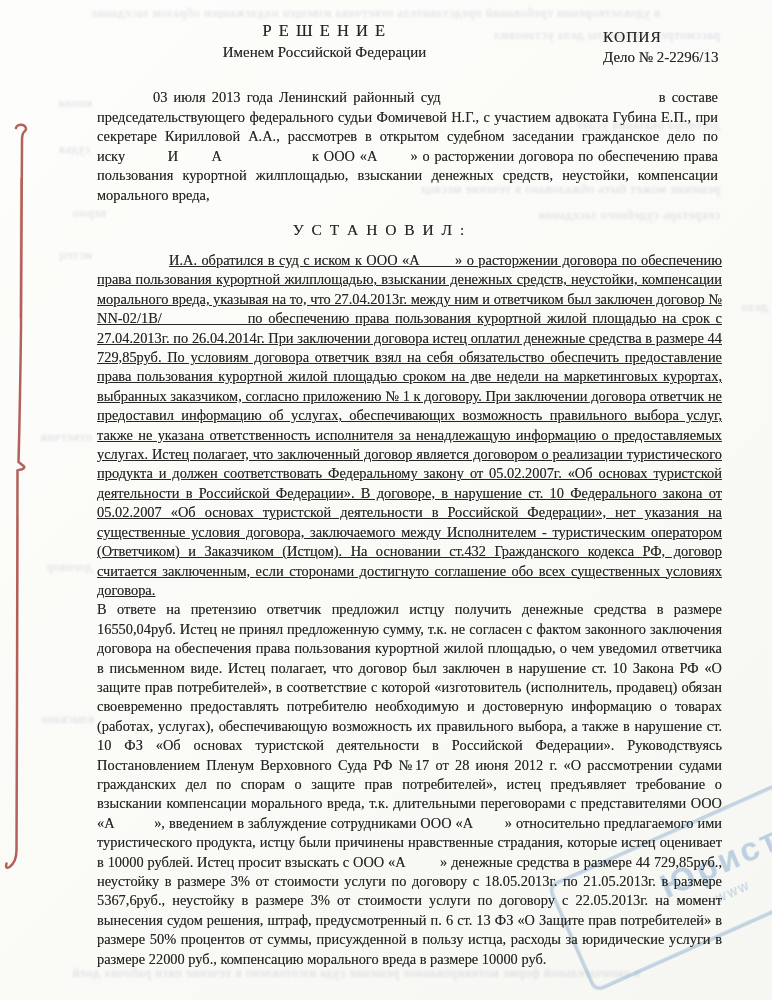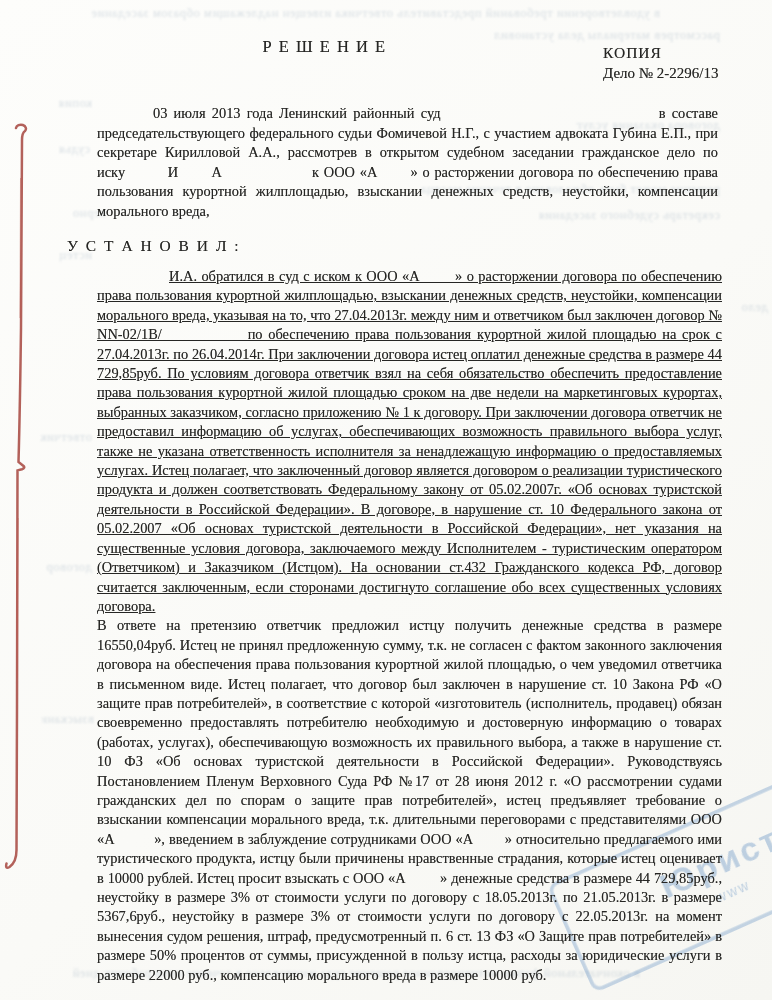--- a/index.html
+++ b/index.html
@@ -9,27 +9,27 @@
     margin:0 auto;
     background:linear-gradient(135deg,#fdfdfb 0%,#fafaf7 55%,#f6f6f2 100%);
     overflow:hidden;
     font-family:"Liberation Serif","DejaVu Serif",serif;
     color:#262624;
   }
   .doc{position:relative;padding:20px 50px 0 97px;z-index:3;}
   .txt{text-shadow:0 0 .5px rgba(45,45,42,.55);}
   .header{position:relative;height:54px;}
   .header-main{text-align:center;padding-right:170px;}
-  .title{font-size:16.5px;letter-spacing:1.5px;line-height:22px;margin-top:16px;}
+  .title{font-size:16.5px;letter-spacing:1.5px;line-height:22px;}
   .subtitle{font-size:15px;line-height:21px;}
   .header-right{position:absolute;left:506px;top:6px;width:220px;text-align:left;}
   .copy-label{font-size:15.5px;letter-spacing:1px;line-height:21px;}
   .case-number{font-size:15px;line-height:21px;}
   .intro{margin:14px 4px 0 0;font-size:14.4px;line-height:19.5px;text-align:justify;text-indent:56px;}
-  .section-heading{margin:16px 0 12px 0;text-align:left;transform:translateX(-30px);
+  .section-heading{margin:16px 0 12px 0;text-align:center;transform:translateX(-30px);
     font-size:15.5px;letter-spacing:2px;}
   .para{margin:0;font-size:14.4px;line-height:19.4px;text-align:justify;}
   .indent1{text-indent:72px;text-decoration:underline;}
   
   .thread{position:absolute;left:4px;top:118px;z-index:4;pointer-events:none;}
   
   .bleed{
     position:absolute;z-index:1;height:15px;overflow:hidden;white-space:nowrap;
     font-size:12.5px;color:#8fa3b6;opacity:.33;filter:blur(1.2px);
     transform:scaleX(-1);pointer-events:none;letter-spacing:.6px;
@@ -76,20 +76,21 @@
 
   <svg class="thread" width="34" height="772" viewBox="0 0 34 772" aria-hidden="true">
     <path d="M12 10 a5 4 0 1 1 9 3 q-3 2 -3 9 L17 210 Q16 290 14.5 344 l5 4 q2 2 -1.5 3.2 l-4.5 1.2 L13 590 L12.5 732 q0 12 -7 17 q-4.5 2.5 -3 -3.5" fill="none" stroke="#a6453e" stroke-width="2.5" stroke-linecap="round" opacity="0.85"></path>
     <path d="M16.5 60 L16 200 M14 400 L13.2 560" fill="none" stroke="#b95a50" stroke-width="1" opacity="0.5"></path>
   </svg>
 
   <div class="doc">
     <div class="header">
       <div class="header-main">
         <div class="title txt">Р Е Ш Е Н И Е</div>
+        <div class="subtitle txt">Именем Российской Федерации</div>
       </div>
       <div class="header-right">
         <div class="copy-label txt">КОПИЯ</div>
         <div class="case-number txt">Дело № 2-2296/13</div>
       </div>
     </div>
 
     <p class="intro txt">03 июля 2013 года Ленинский районный суд&nbsp;&nbsp;&nbsp;&nbsp;&nbsp;&nbsp;&nbsp;&nbsp;&nbsp;&nbsp;&nbsp;&nbsp;&nbsp;&nbsp;&nbsp;&nbsp;&nbsp;&nbsp;&nbsp;&nbsp;&nbsp;&nbsp;&nbsp;&nbsp;&nbsp;&nbsp;&nbsp;&nbsp;&nbsp;&nbsp;&nbsp;&nbsp;&nbsp;&nbsp; в составе председательствующего федерального судьи Фомичевой Н.Г., с участием адвоката Губина Е.П., при секретаре Кирилловой А.А., рассмотрев в открытом судебном заседании гражданское дело по иску&nbsp;&nbsp;&nbsp;&nbsp;&nbsp;&nbsp;&nbsp;&nbsp; И&nbsp;&nbsp;&nbsp;&nbsp;&nbsp;&nbsp; А&nbsp;&nbsp;&nbsp;&nbsp;&nbsp;&nbsp;&nbsp;&nbsp;&nbsp;&nbsp;&nbsp;&nbsp;&nbsp;&nbsp;&nbsp;&nbsp;&nbsp;&nbsp; к ООО «А&nbsp;&nbsp;&nbsp;&nbsp;&nbsp;&nbsp;&nbsp;» о расторжении договора по обеспечению права пользования курортной жилплощадью, взыскании денежных средств, неустойки, компенсации морального вреда,</p>
 
     <div class="section-heading txt">У С Т А Н О В И Л :</div>

